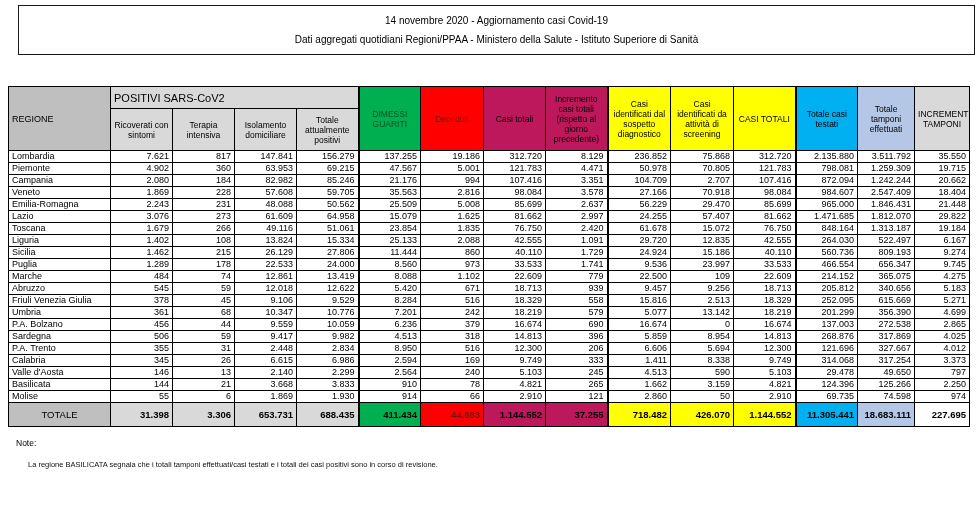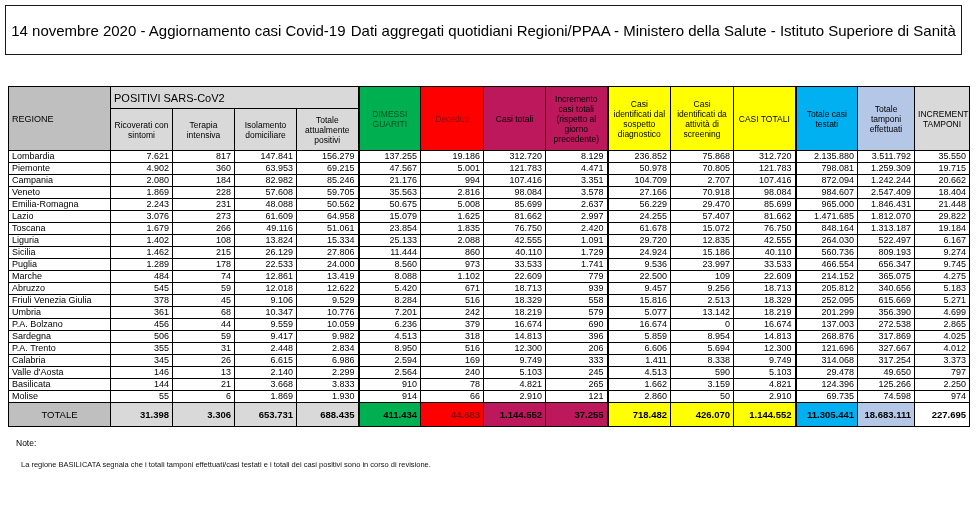--- a/index.html
+++ b/index.html
@@ -2,23 +2,23 @@
 <html><head>
 <meta charset="utf-8">
 <style>
   html,body{margin:0;padding:0;}
   body{
     width:977px;height:507px;position:relative;background:#ffffff;
     font-family:"Liberation Sans", sans-serif;color:#000;
     -webkit-font-smoothing:antialiased;
   }
   .title-box{
-    position:absolute;left:5px;top:5px;width:955px;height:48px;
-    border:1px solid #1a1a1a;display:flex;flex-direction:row;
-    justify-content:space-evenly;align-items:center;font-size:15px;
+    position:absolute;left:18px;top:5px;width:955px;height:48px;
+    border:1px solid #1a1a1a;display:flex;flex-direction:column;
+    justify-content:space-evenly;align-items:center;font-size:10px;
   }
   table.covid{
     position:absolute;left:8px;top:86px;width:961px;
     border-collapse:collapse;table-layout:fixed;
   }
   table.covid col.c0{width:102px}
   table.covid col.c1,table.covid col.c2,table.covid col.c3,table.covid col.c4{width:62px}
   table.covid col.c5{width:62px}
   table.covid col.c6{width:63px}
   table.covid col.c7,table.covid col.c8{width:62px}
@@ -49,21 +49,21 @@
   .tx-dgreen{color:#0b4d22}
   .tx-dred{color:#7f1010}
   .bold{font-weight:bold}
   td.num{font-size:9px;text-align:right;line-height:11px;white-space:nowrap;}
   td.rname{font-size:9px;text-align:left;line-height:11px;white-space:nowrap;}
   td.tname{font-size:9.5px;text-align:center;font-weight:bold;}
   tr.trow td.num{font-size:9.5px;font-weight:bold;}
   .thick-l{border-left:2px solid #000 !important;}
   .notes{position:absolute;left:16px;top:438px;width:940px;}
   .notes-heading{font-size:8.5px;margin:0 0 12px 0;}
-  .note-line{font-size:7.5px;line-height:9px;margin:5px;color:#111;}
+  .note-line{font-size:7.5px;line-height:9px;margin:12px;color:#111;}
 </style>
 </head>
 <body>
 
 <div class="title-box">
   <div>14 novembre 2020 - Aggiornamento casi Covid-19</div>
   <div>Dati aggregati quotidiani Regioni/PPAA - Ministero della Salute - Istituto Superiore di Sanità</div>
 </div>
 
 <table class="covid">
@@ -174,21 +174,21 @@
         <td class="num thick-l">984.607</td>
         <td class="num">2.547.409</td>
         <td class="num">18.404</td>
       </tr>
       <tr class="drow">
         <td class="rname">Emilia-Romagna</td>
         <td class="num">2.243</td>
         <td class="num">231</td>
         <td class="num">48.088</td>
         <td class="num">50.562</td>
-        <td class="num thick-l">50.675</td>
+        <td class="num thick-l">25.509</td>
         <td class="num">5.008</td>
         <td class="num">85.699</td>
         <td class="num">2.637</td>
         <td class="num thick-l">56.229</td>
         <td class="num">29.470</td>
         <td class="num">85.699</td>
         <td class="num thick-l">965.000</td>
         <td class="num">1.846.431</td>
         <td class="num">21.448</td>
       </tr>

